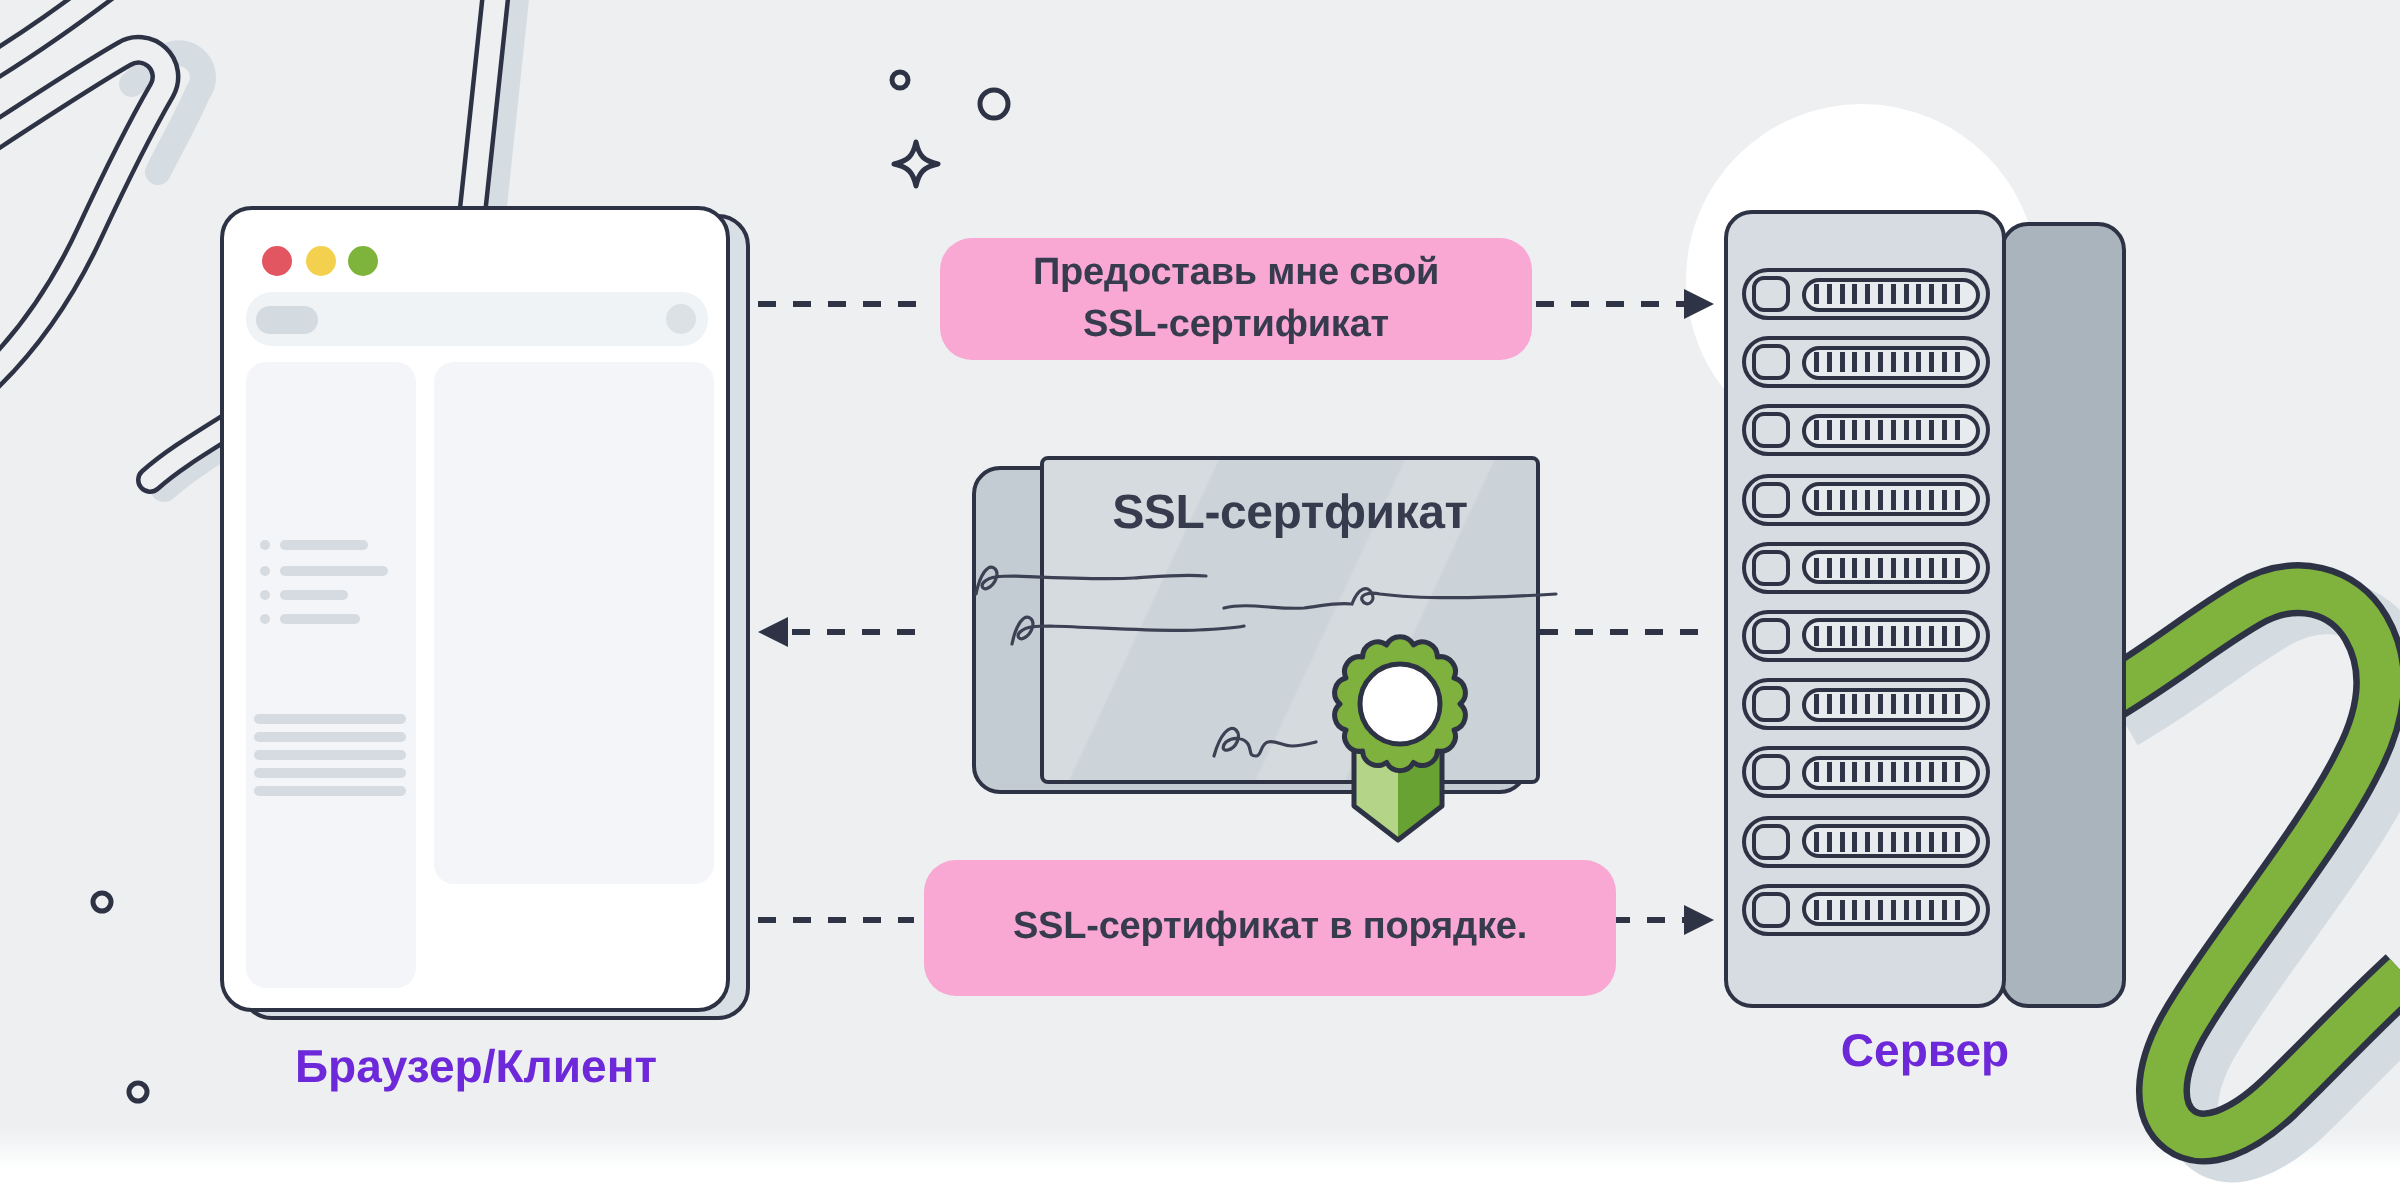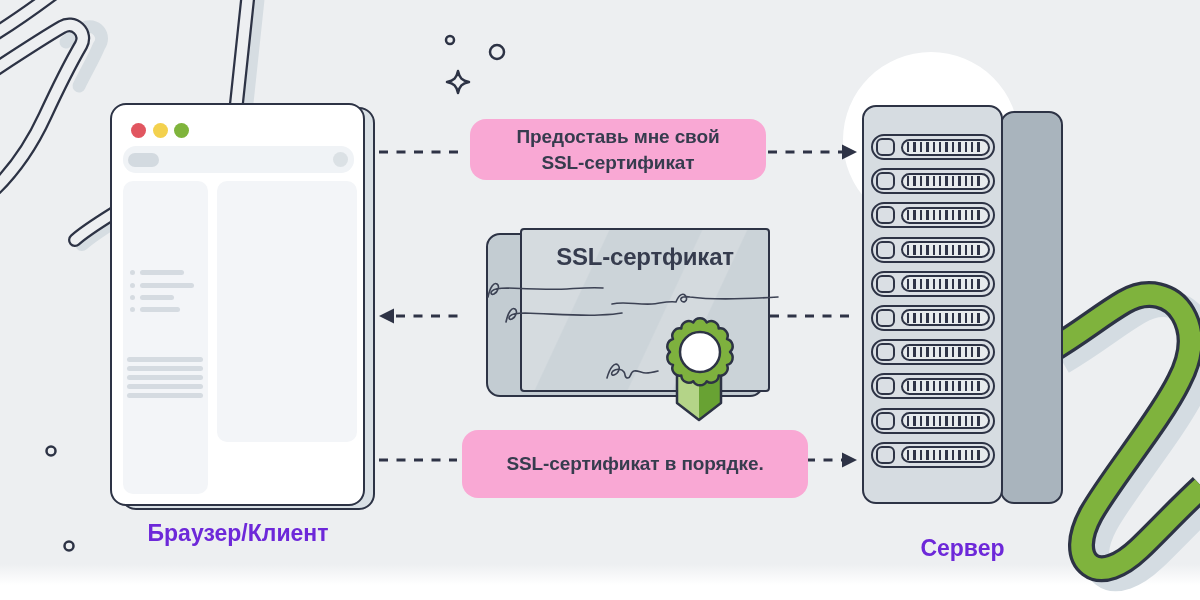--- a/index.html
+++ b/index.html
@@ -44,21 +44,21 @@
   .cert-title { margin-top:13px; font-size:24px; font-weight:700; color:#363c4e; letter-spacing:-0.2px; }
 
   
   .bubble { background:#f9a8d4; border-radius:16px; display:flex; flex-direction:column; justify-content:center; text-align:center;
             font-size:19px; line-height:26px; font-weight:700; color:#363c4e; z-index:6; letter-spacing:-0.1px; }
   .bubble1 { left:470px; top:119px; width:296px; height:61px; }
   .bubble2 { left:462px; top:430px; width:346px; height:68px; }
 
   .diagram-label { font-size:23px; font-weight:700; color:#6d28d9; text-align:center; z-index:4; }
   .label-browser { left:108px; top:520px; width:260px; }
-  .label-server { left:862px; top:535px; width:201px; }
+  .label-server { left:862px; top:512px; width:201px; }
 </style>
 </head>
 <body>
 
 <svg id="svg-bg" class="layer" viewBox="0 0 1200 600">
 
   <g>
     <path d="M 55,36 C 62,30 68,25 73,22 A 12 12 0 0 1 88,40 C 83,52 76,64 68,80" fill="none" stroke="#d6dde2" stroke-width="13" stroke-linecap="round" transform="translate(11,6)"></path>
     <path d="M 58,-10 C 38,5 15,22 -12,38" fill="none" stroke="#2d3345" stroke-width="15"></path>
     <path d="M 58,-10 C 38,5 15,22 -12,38" fill="none" stroke="#edeff1" stroke-width="10.5"></path>

